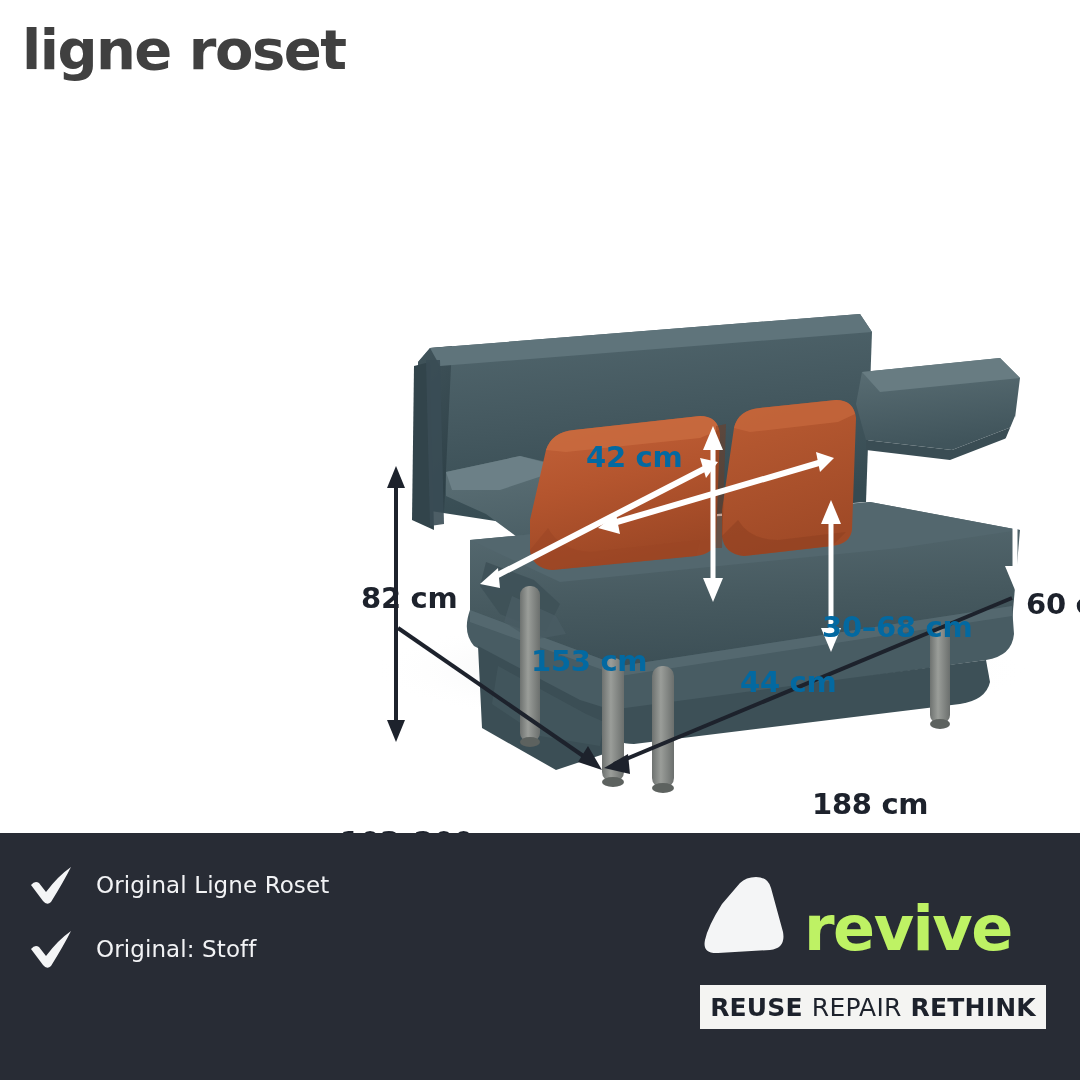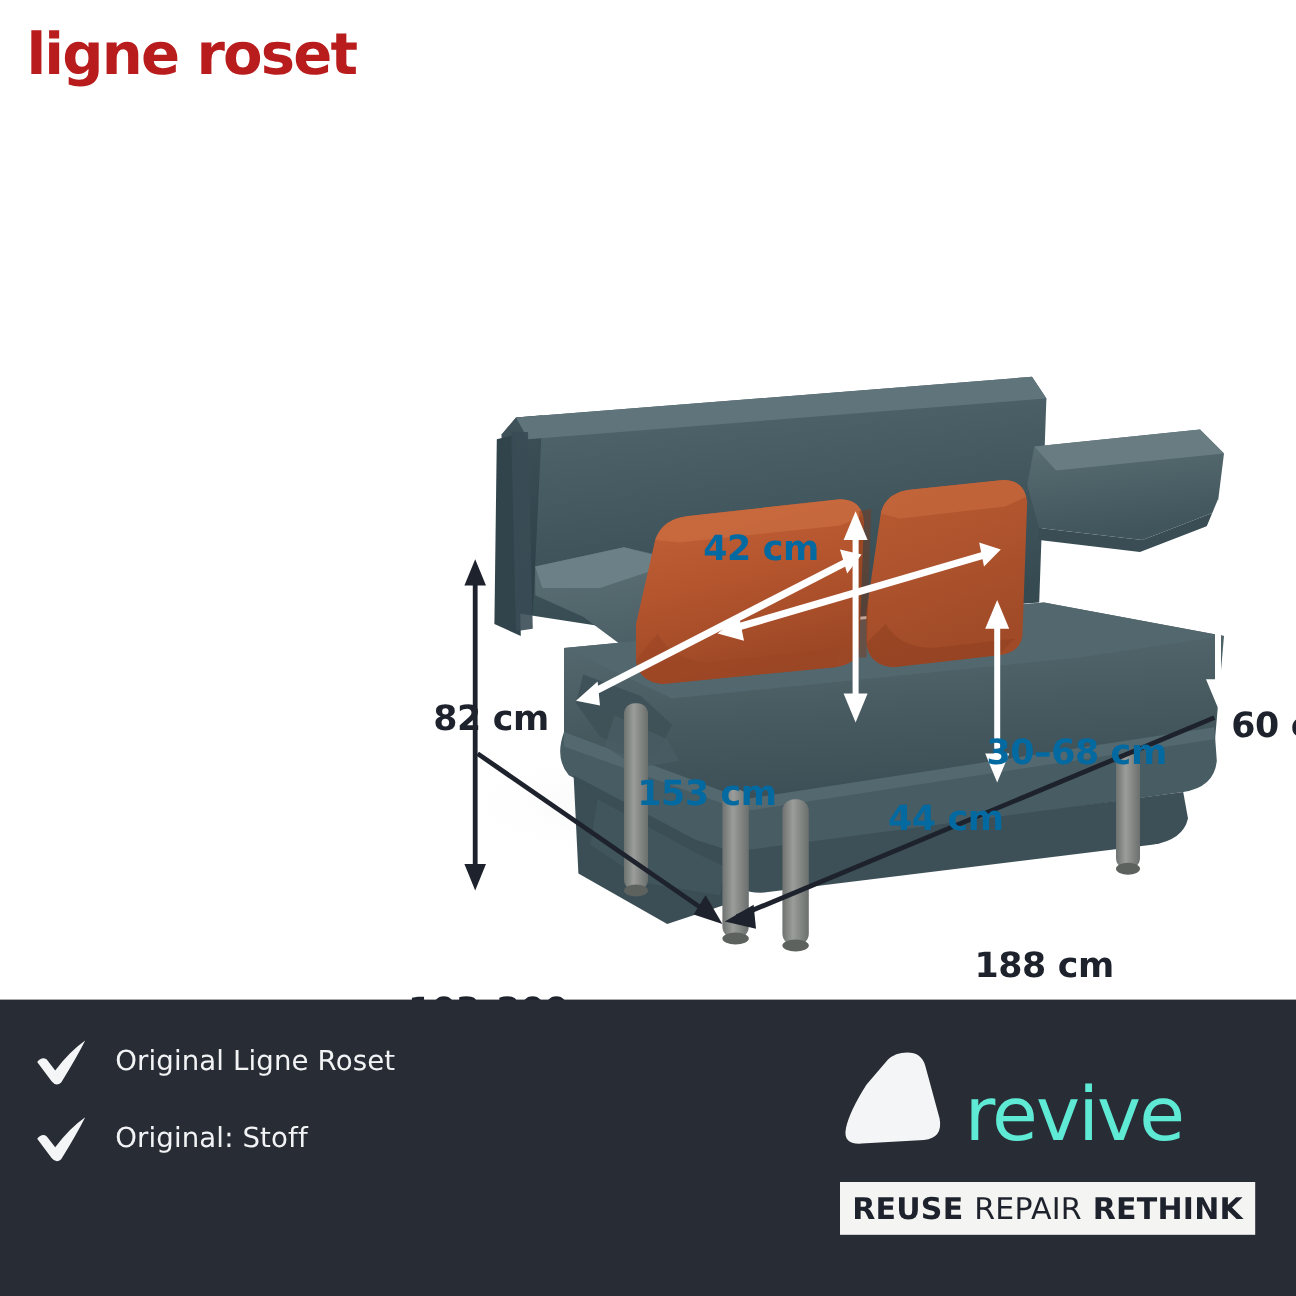--- a/index.html
+++ b/index.html
@@ -14,24 +14,24 @@
     position: relative;
     width: 1080px; height: 1080px;
     background: #ffffff;
     overflow: hidden;
   }
 
   
   .brand-logo {
     position: absolute;
     left: 22px; top: 22px;
-    font-size: 48px;
+    font-size: 56px;
     font-weight: 700;
     letter-spacing: -1.5px;
-    color: #b91c1c;
+    color: #404040;
     font-family: "DejaVu Sans", sans-serif;
     line-height: 1;
     white-space: nowrap;
   }
 
   
   .stage {
     position: absolute;
     left: 0; top: 110px;
     width: 1080px; height: 723px;
@@ -104,23 +104,23 @@
     width: 346px;
   }
   .revive-top {
     display: flex;
     align-items: center;
     gap: 18px;
     height: 92px;
   }
   .revive-mark { width: 86px; height: 82px; flex: 0 0 86px; display:block; }
   .revive-word {
-    color: #5eead4;
-    font-family: "DejaVu Sans", sans-serif;
-    font-weight: 400;
+    color: #bef264;
+    font-family: "DejaVu Sans", sans-serif;
+    font-weight: 700;
     font-size: 62px;
     letter-spacing: -1.5px;
     line-height: 1;
     margin-top: 28px;
   }
   .revive-tagline {
     margin-top: 24px;
     background: #f4f4f2;
     height: 44px;
     display: flex;

